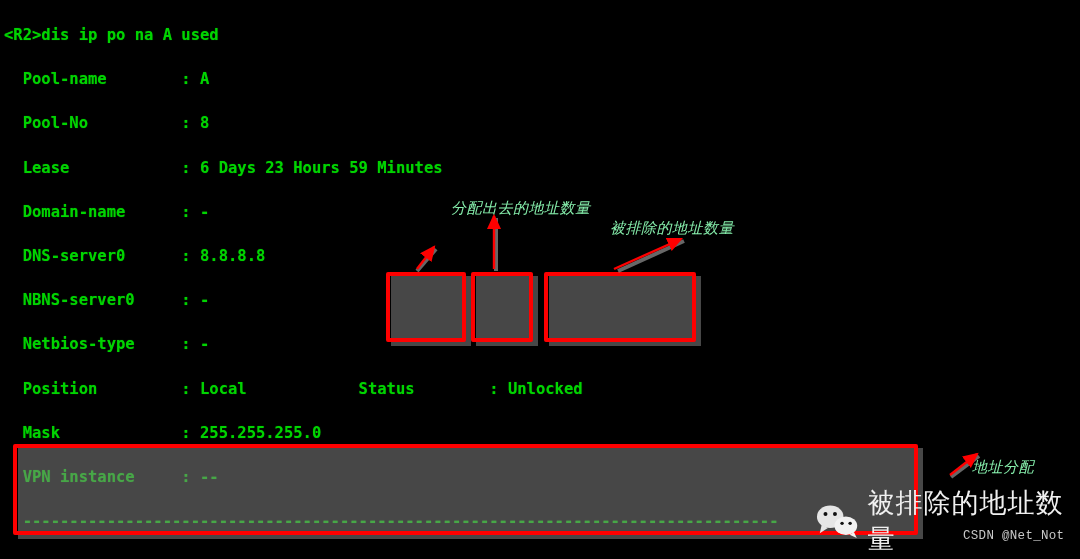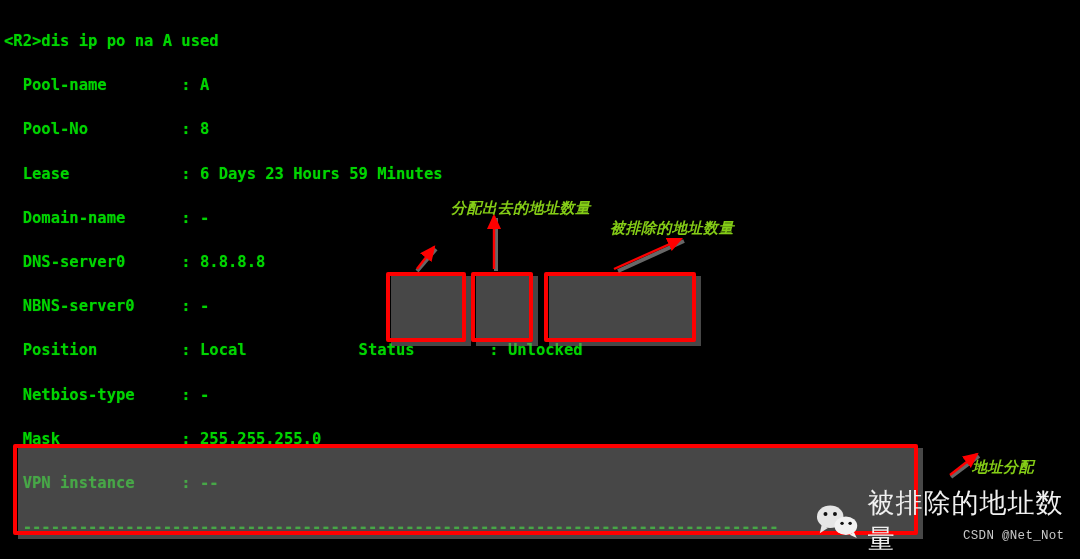--- a/index.html
+++ b/index.html
@@ -22,21 +22,21 @@
     top: 0;
     width: 1080px;
     height: 559px;
     color: #00d400;
     font-family: "DejaVu Sans Mono", "Liberation Mono", monospace;
     font-size: 15.5px;
     font-weight: bold;
     line-height: 22.1px;
     white-space: pre;
     letter-spacing: 0px;
-    padding: 8px 0 0 4px;
+    padding: 2px 0 0 4px;
     box-sizing: border-box;
     text-shadow: 0 0 1px rgba(0,200,0,0.55);
   }
   .term .line { height: 22.1px; }
 
   
   .redbox {
     position: absolute;
     border: 4px solid #ff0000;
     border-radius: 2px;
@@ -45,24 +45,24 @@
   }
   .shadowbox {
     position: absolute;
     background: rgba(130,130,130,0.55);
     pointer-events: none;
   }
 
   
   .anno {
     position: absolute;
-    color: #84cc16;
+    color: #86efac;
     font-family: "DejaVu Sans", "Liberation Sans", sans-serif;
     font-size: 15px;
-    font-weight: bold;
+    font-weight: normal;
     font-style: italic;
     white-space: nowrap;
     letter-spacing: 0.5px;
   }
 
   
   #arrows {
     position: absolute;
     left: 0; top: 0;
     width: 1080px; height: 559px;
@@ -99,22 +99,22 @@
 <div id="screen">
 
   <div class="term">
 <div class="line">&lt;R2&gt;dis ip po na A used</div>
 <div class="line">  Pool-name        : A</div>
 <div class="line">  Pool-No          : 8</div>
 <div class="line">  Lease            : 6 Days 23 Hours 59 Minutes</div>
 <div class="line">  Domain-name      : -</div>
 <div class="line">  DNS-server0      : 8.8.8.8</div>
 <div class="line">  NBNS-server0     : -</div>
+<div class="line">  Netbios-type     : -</div>
 <div class="line">  Position         : Local            Status        : Unlocked</div>
-<div class="line">  Netbios-type     : -</div>
 <div class="line">  Mask             : 255.255.255.0</div>
 <div class="line">  VPN instance     : --</div>
 <div class="line">  ---------------------------------------------------------------------------------</div>
 
 
 
 
 
 
 

